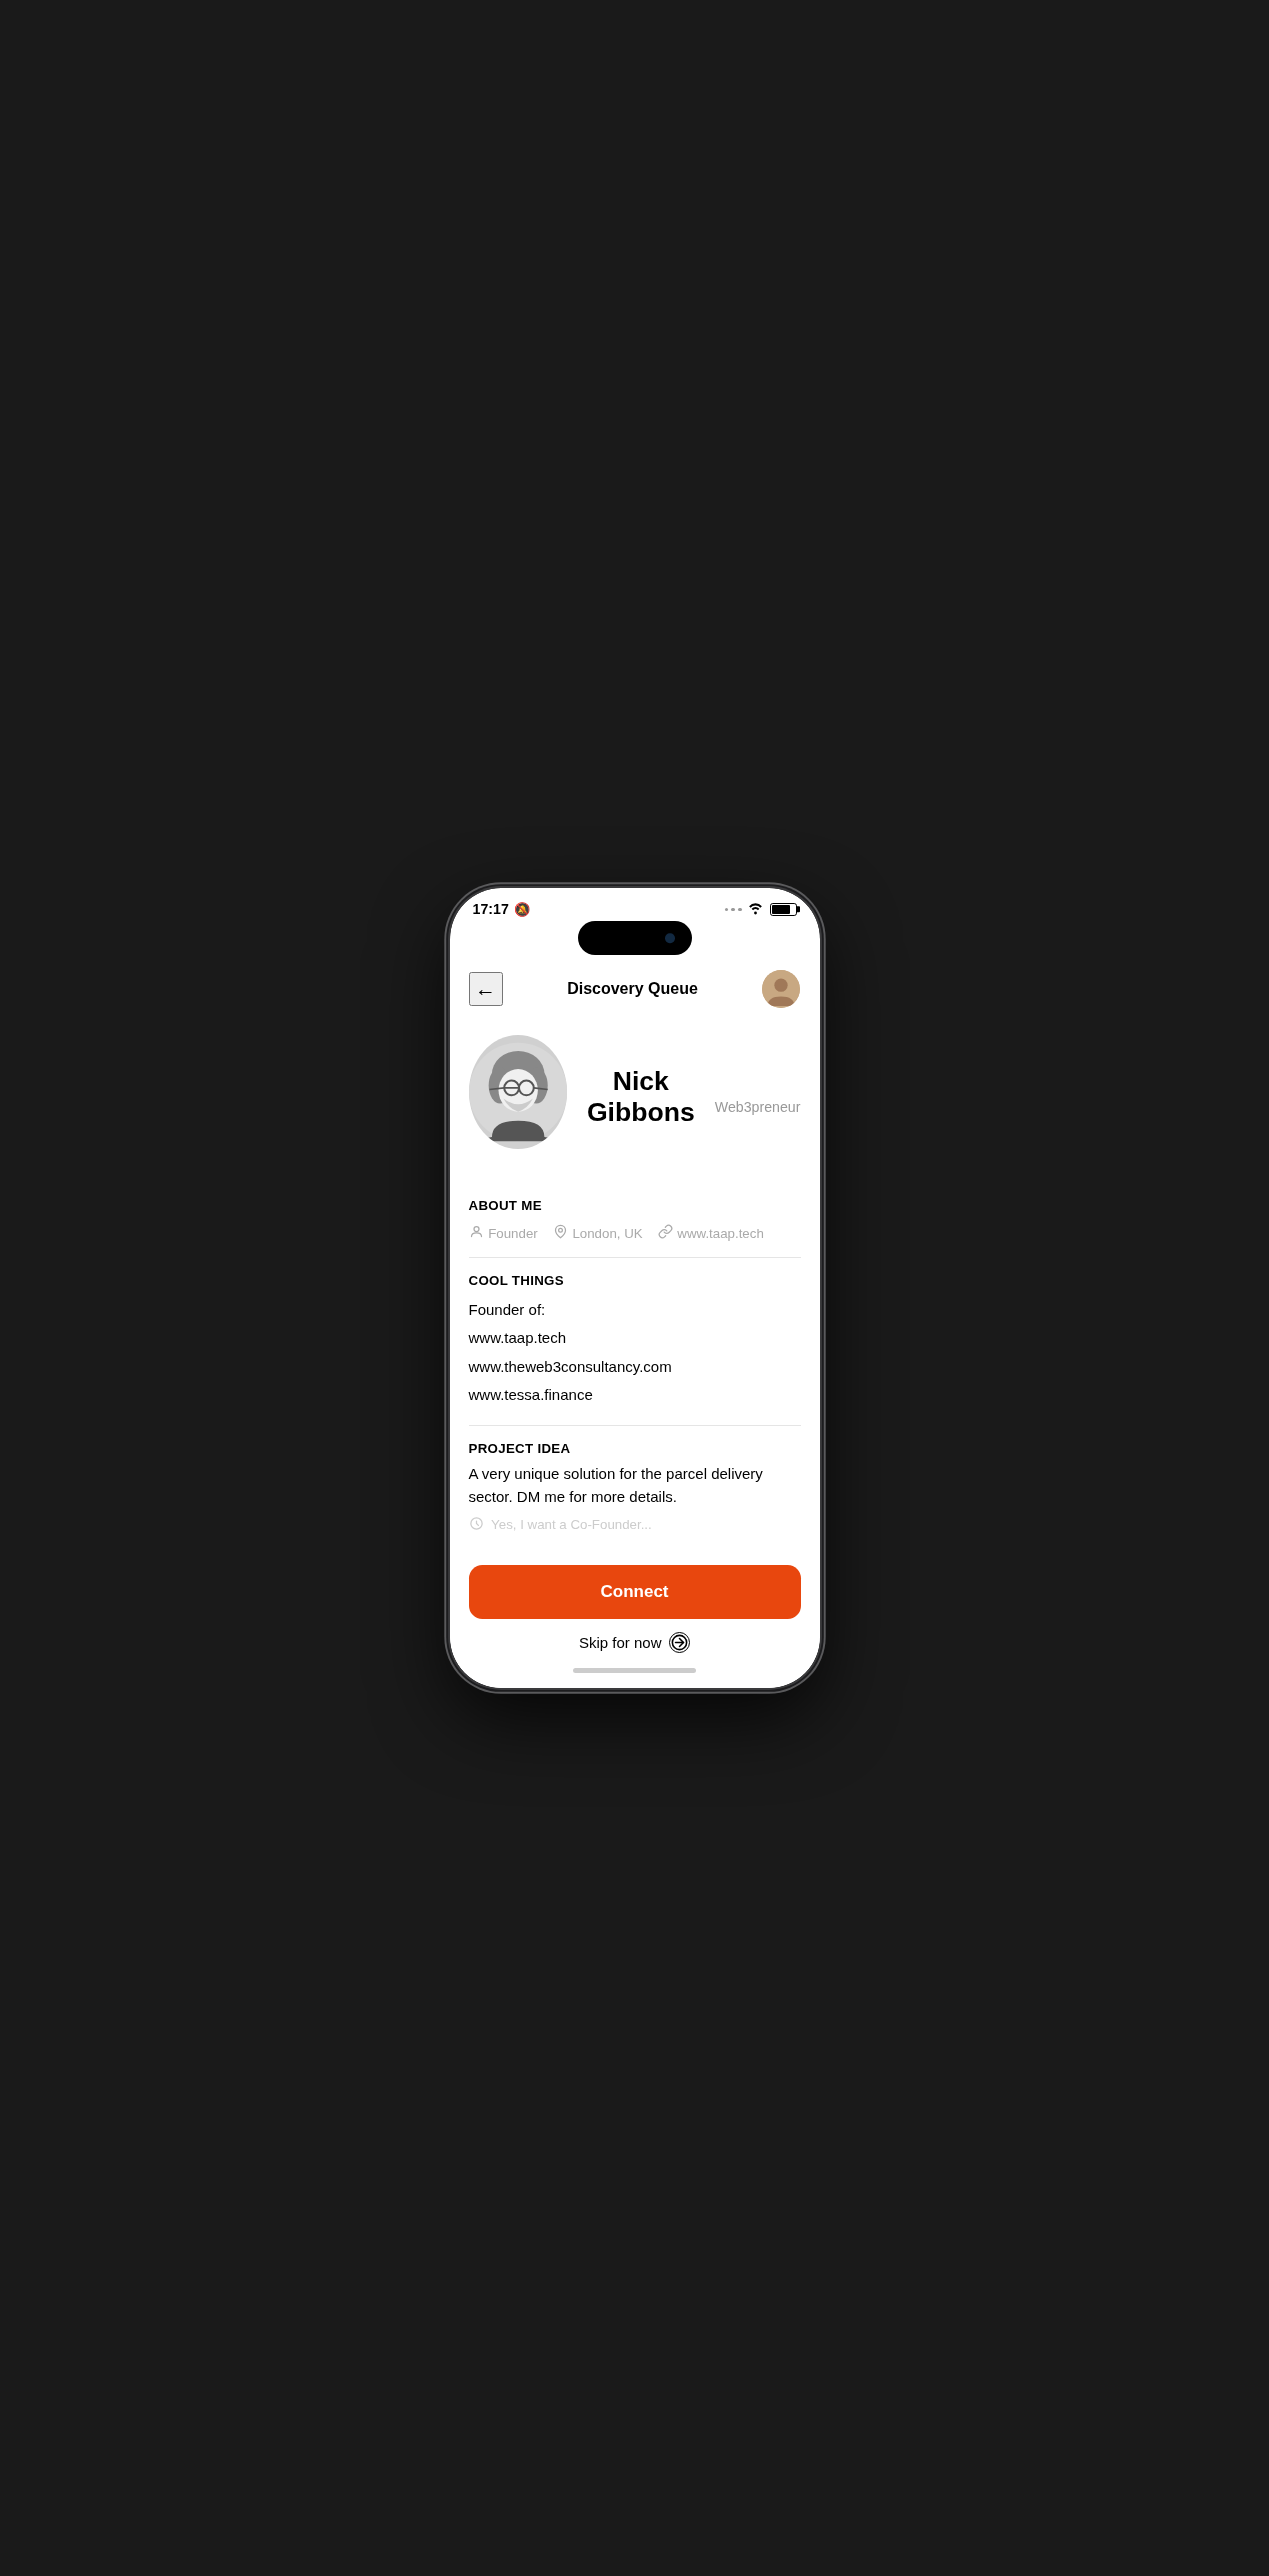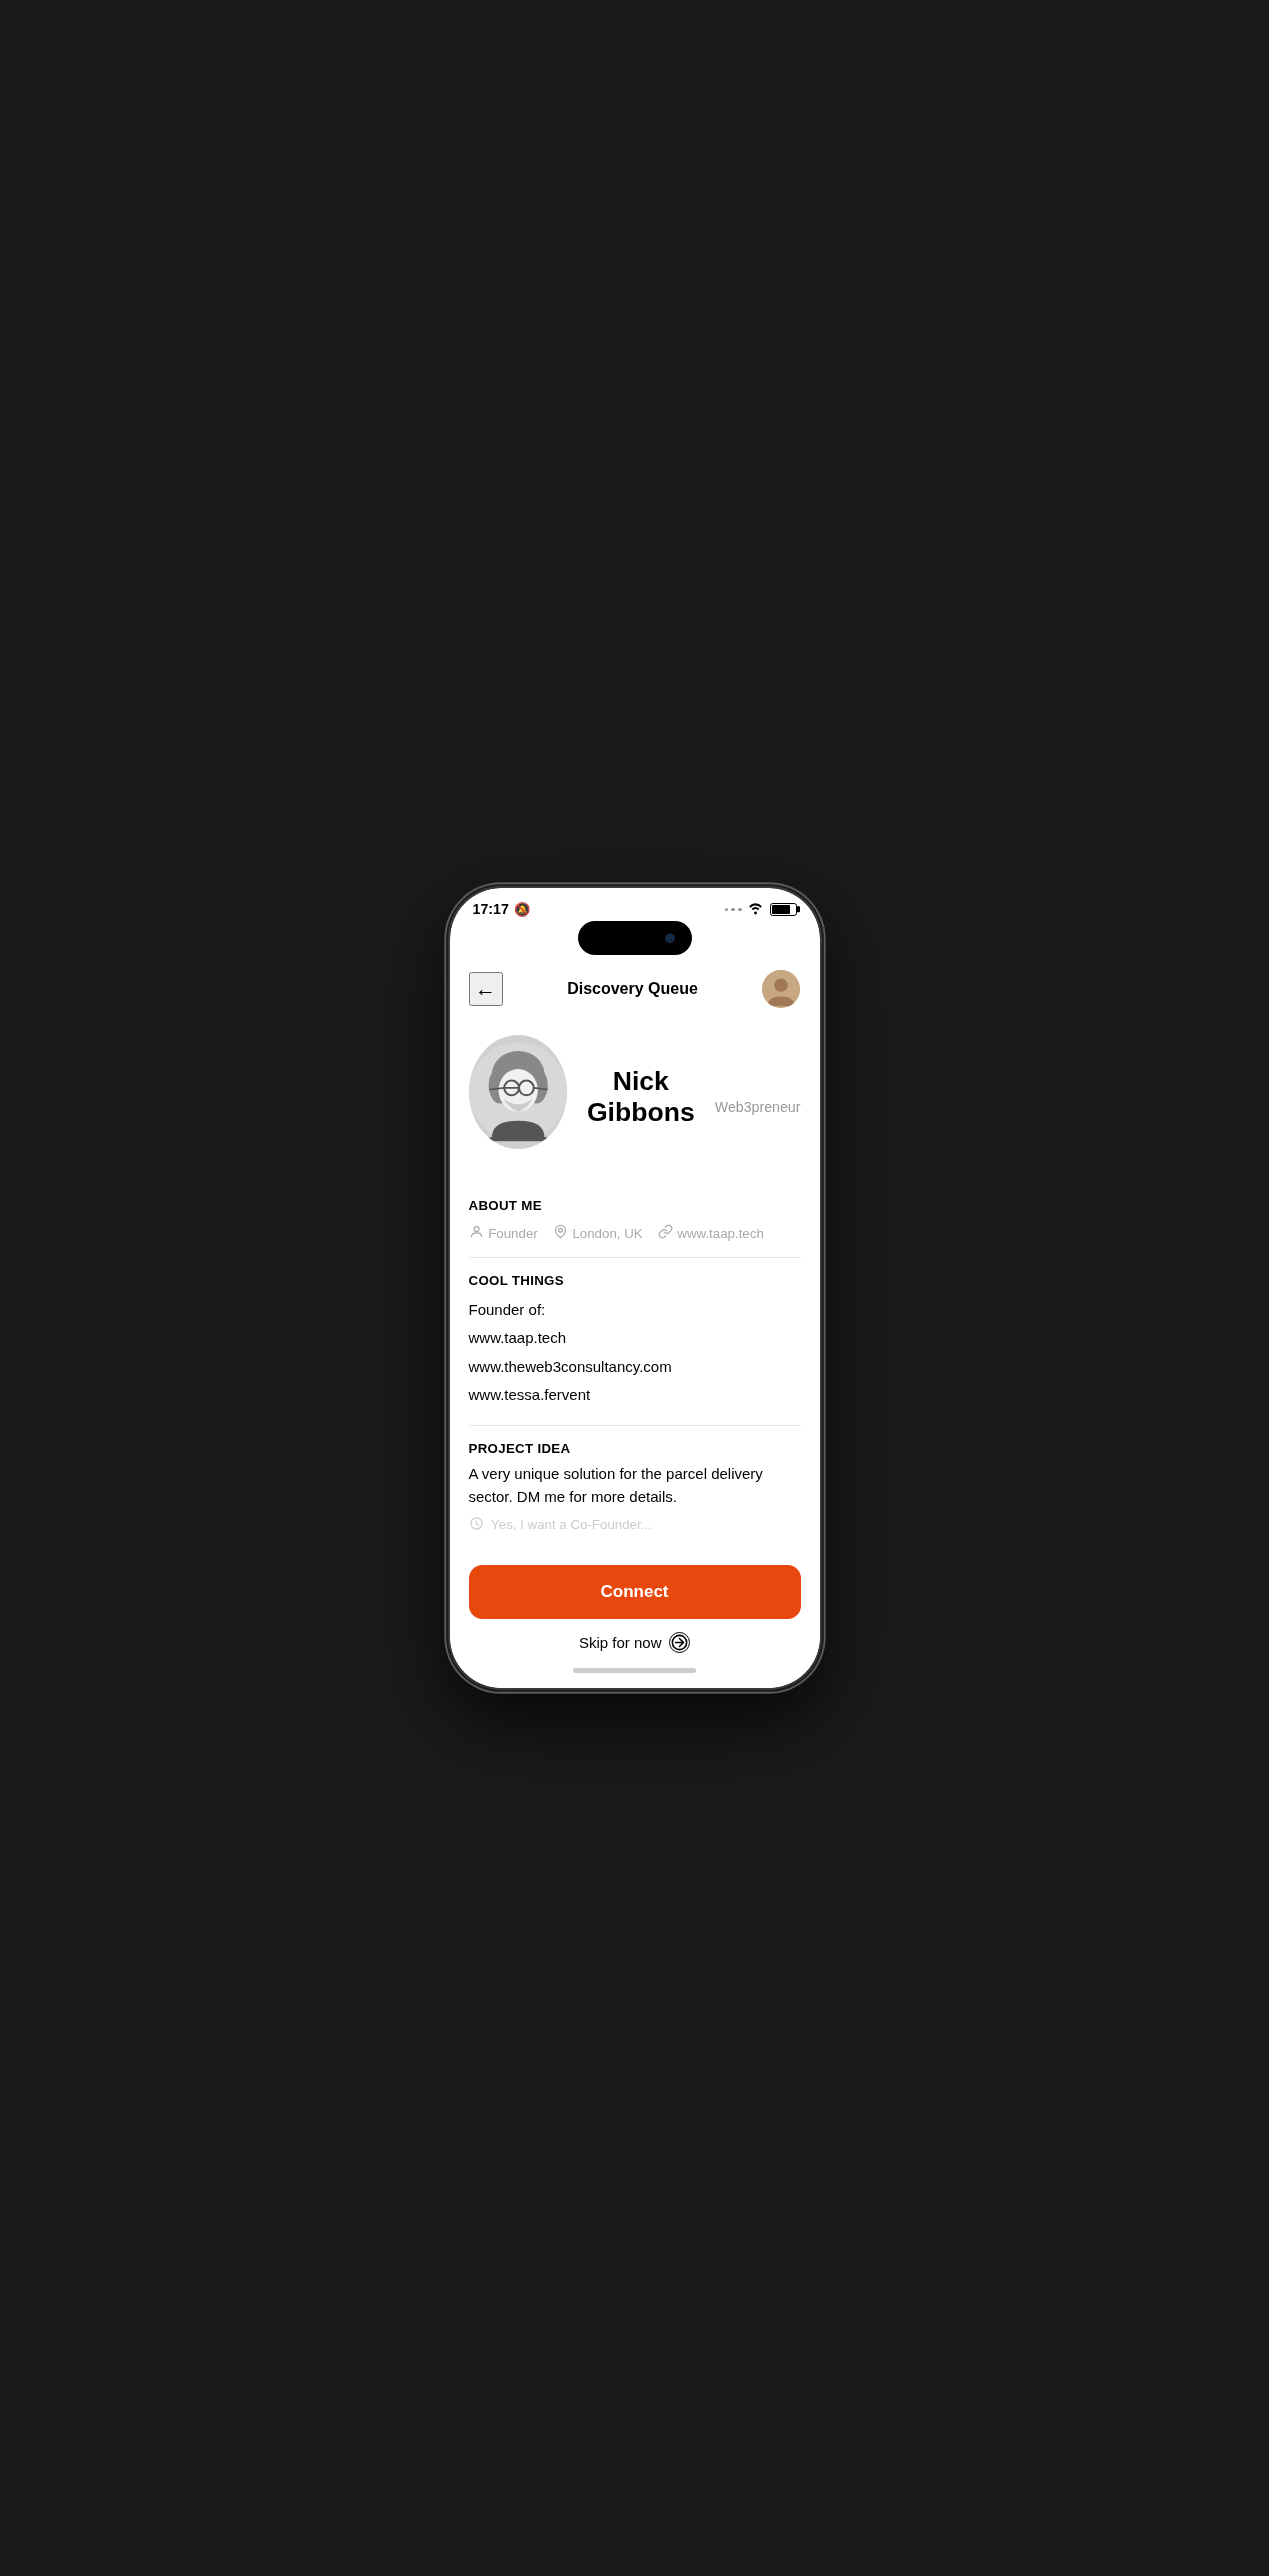--- a/index.html
+++ b/index.html
@@ -482,21 +482,21 @@
       </div>
 
       <div class="section-divider"></div>
 
       <div class="section">
         <div class="section-label">COOL THINGS</div>
         <div class="links-text">
           <span>Founder of:</span><br>
           <span style="color:#000;">www.taap.tech</span><br>
           <span style="color:#000;">www.theweb3consultancy.com</span><br>
-          <span style="color:#000;">www.tessa.fervent</span>
+          <span style="color:#000;">www.tessa.finance</span>
         </div>
       </div>
 
       <div class="section-divider"></div>
 
       <div class="section">
         <div class="section-label">PROJECT IDEA</div>
         <div class="section-text">A very unique solution for the parcel delivery sector. DM me for more details.</div>
         <div class="truncated-row">
           <span class="truncated-icon">

